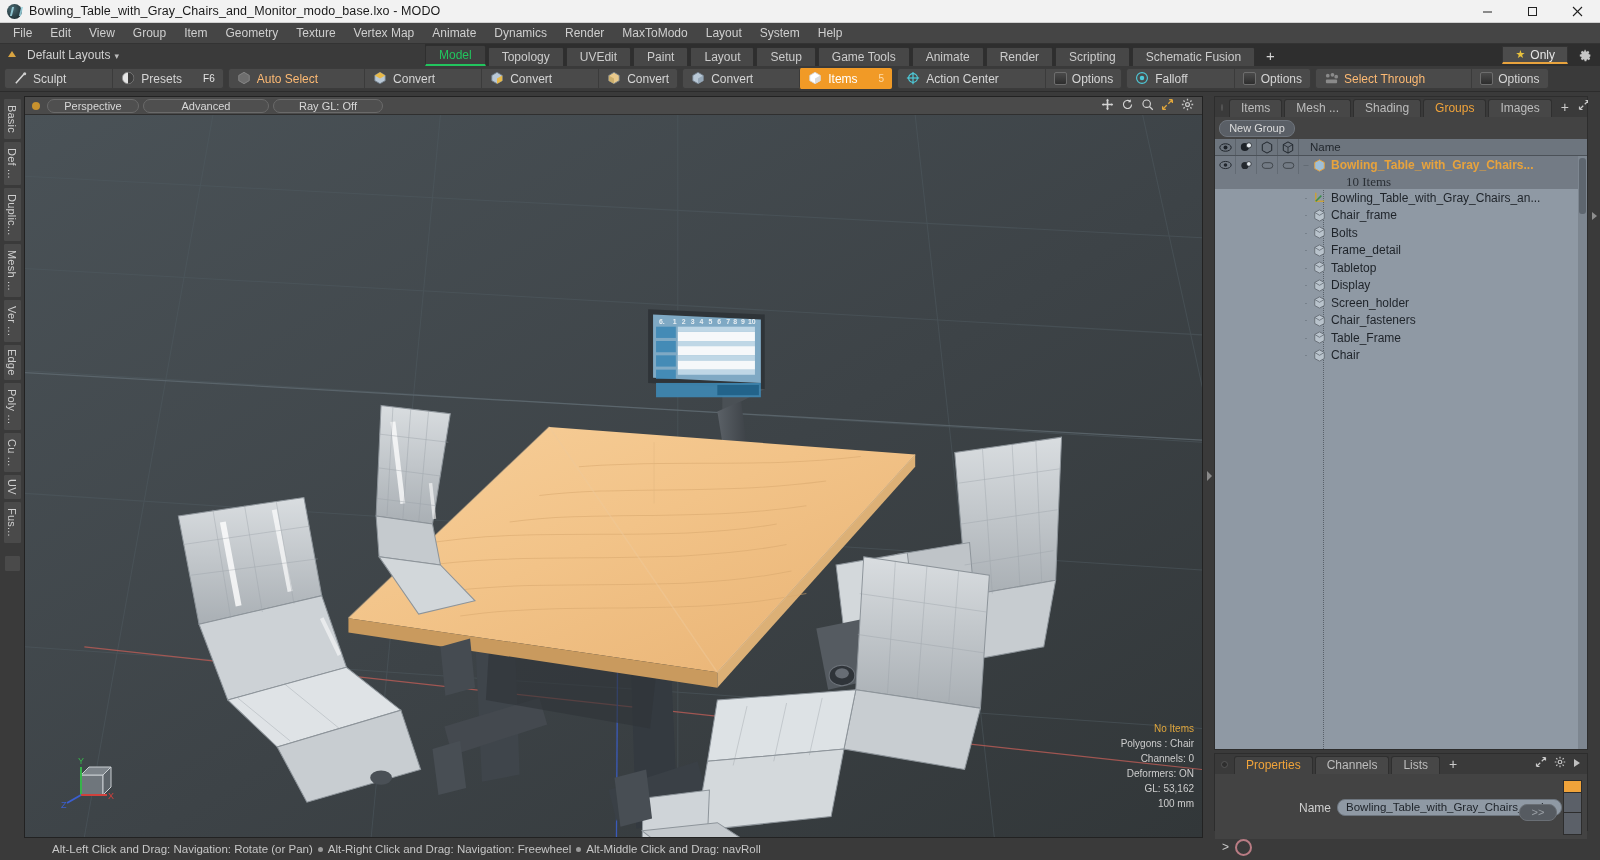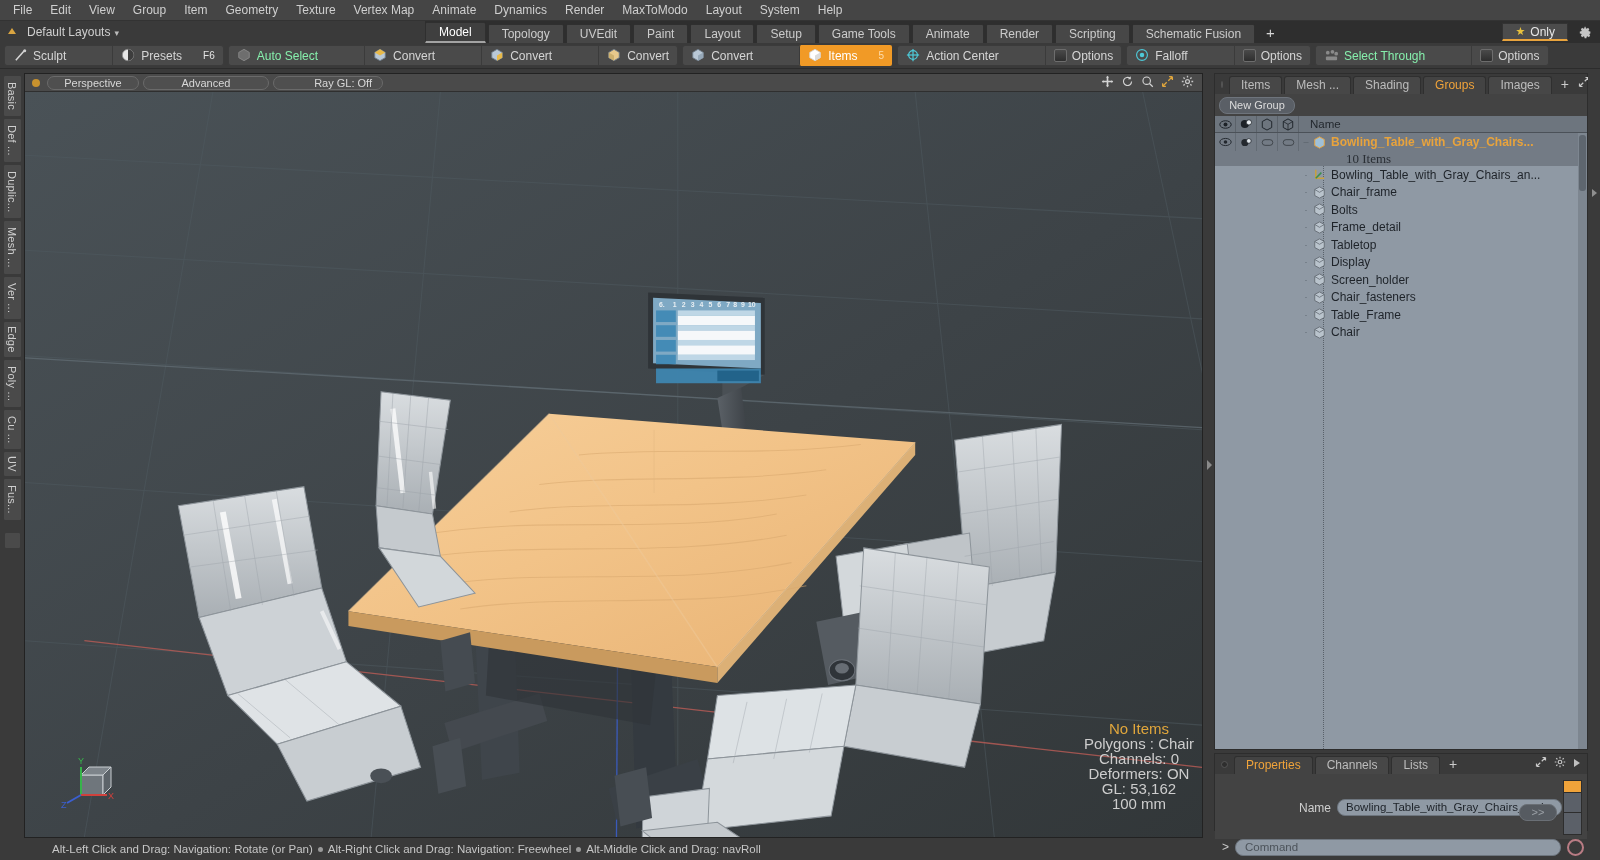--- a/index.html
+++ b/index.html
@@ -50,35 +50,35 @@
   .layoutleft { display:flex; align-items:center; height:22px; padding-left:4px; width:425px; flex:0 0 425px; background:#3a3a3a;}
   .layout-arrow { width:16px; height:16px; display:flex; align-items:center; justify-content:center; color:#d9a441;}
   .layout-sel { font-size:12px; color:#d0d0d0; padding-left:7px; }
   .layout-sel .caret { color:#bbb; font-size:9px; margin-left:4px; }
   .layouttabs { display:flex; align-items:flex-end; height:22px; flex:1; }
   .ltab {
     height:19px; line-height:19px; padding:0 13px; background:#474747; color:#cccccc;
     margin-right:2px; font-size:12px; border-top-left-radius:2px;border-top-right-radius:2px;
     border:1px solid #2f2f2f; border-bottom:none; white-space:nowrap;
   }
-  .ltab.active { background:#3f3f3f; color:#ffffff; border-bottom:2px solid #a3a3a3; height:21px; line-height:18px;}
+  .ltab.active { background:#3f3f3f; color:#22c55e; border-bottom:2px solid #22c55e; height:21px; line-height:18px;}
   .ltab.plus { background:transparent; border:none; color:#d5d5d5; font-size:15px; padding:0 9px; line-height:17px;}
   .layoutright { margin-left:auto; display:flex; align-items:center; height:22px; padding-right:6px; }
   .only-btn {
     display:flex; align-items:center; gap:5px; height:18px; padding:0 12px; background:#4c4c4c;
     border:1px solid #333; border-bottom:2px solid #e8a33d; color:#e6e6e6; font-size:12px;
   }
   .star { color:#e8c13d; font-size:11px; }
   .gear-sm { width:18px; height:18px; margin-left:8px; display:flex;align-items:center;justify-content:center; }
 
   
   .toolbar { height: 26px; background:#3a3a3a; display:flex; align-items:center; flex:0 0 26px; padding:0 4px; gap:4px;border-bottom:1px solid #2c2c2c; }
   .tgroup { display:flex; align-items:center; height:21px; background:#4a4a4a; border:1px solid #3b3b3b; border-radius:3px;gap:38px; }
   .tbtn { display:flex; align-items:center; gap:5px; padding:0 8px; height:19px; color:#d5d5d5; font-size:12px; white-space:nowrap;}
-  .tbtn.dim { color:#86efac; }
+  .tbtn.dim { color:#fdba74; }
   .tbtn + .tbtn { border-left:1px solid #3b3b3b; }
   .tbtn.active { background:#f19a26; color:#fff; height:21px; margin:-1px 0; border-radius:2px; }
   .tbtn .num { color:#fff; font-size:10px; opacity:.85; margin-left:16px;}
   .tbtn.active .num{ color:#ffe7c2; }
   .ticon { width:15px; height:15px; flex:0 0 15px; display:block; }
   .sq-icon { width:13px;height:13px; border-radius:2px; background:linear-gradient(#4a4a4a,#2e2e2e); border:1px solid #6d6d6d;}
 
   
   .body { flex:1; display:flex; min-height:0; background:#3a3a3a; }
 
@@ -94,25 +94,25 @@
   .vbox { width:17px;height:17px;background:#4a4a4a;border:1px solid #3a3a3a;border-radius:2px;margin-top:10px;}
 
   
   .viewwrap { flex:1; display:flex; flex-direction:column; min-width:0; padding:4px 2px 0 0; }
   .vp { position:relative; flex:1; background:#3d4347; border:1px solid #222; overflow:hidden; }
   .vp-header { height:18px; background:#4a4a4a; display:flex; align-items:center; padding:0 4px; gap:4px; border-bottom:1px solid #2f2f2f; position:relative; z-index:5;}
   .vp-dot { width:8px;height:8px;border-radius:50%;background:#c8922e; margin:0 3px; flex:0 0 8px;}
   .pill { height:14px; line-height:13px; padding:0 10px; border:1px solid #6a6a6a; border-radius:7px; font-size:11px; color:#d8d8d8; background:#4f4f4f; white-space:nowrap;}
   .pill.w1{min-width:92px;text-align:center;}
   .pill.w2{min-width:126px;text-align:center;}
-  .pill.w3{min-width:110px;text-align:right;}
+  .pill.w3{min-width:110px;text-align:center;}
   .vp-hicons { margin-left:auto; display:flex; align-items:center; gap:7px; padding-right:4px;}
   .vp-canvas { position:absolute; inset:18px 0 0 0; }
 
-  .vp-stats { position:absolute; right:8px; bottom:26px; text-align:center; font-size:15px; color:#cdcdcd; line-height:15px; z-index:6;}
+  .vp-stats { position:absolute; right:8px; bottom:26px; text-align:right; font-size:10px; color:#cdcdcd; line-height:15px; z-index:6;}
   .vp-stats .noitems { color:#e0a63c; }
 
   .axisgizmo{ position:absolute; left:34px; bottom:28px; width:60px;height:60px; z-index:6;}
 
   
   .statusbar{ height:22px; flex:0 0 22px; background:#3a3a3a; display:flex; align-items:center; padding-left:28px; font-size:11.5px; color:#c6c6c6; }
   .sdot{ width:5px;height:5px;border-radius:50%;background:#9a9a9a; display:inline-block; margin:0 5px;}
 
   
   .rightcol{ width:374px; flex:0 0 374px; display:flex; flex-direction:column; background:#3a3a3a; padding-top:4px;}
@@ -169,20 +169,42 @@
 
   
   .farright{ width:12px; flex:0 0 12px; background:#3a3a3a; display:flex; flex-direction:column; align-items:center; padding-top:120px;}
   .fr-tri{ width:0;height:0;border-top:4px solid transparent;border-bottom:4px solid transparent;border-left:5px solid #8e8e8e; margin-bottom:6px;}
 </style>
 </head>
 <body>
 
 <div class="app">
 
+  <div class="titlebar">
+    <div class="appicon"></div>
+    <div class="ttext">Bowling_Table_with_Gray_Chairs_and_Monitor_modo_base.lxo - MODO</div>
+    <div class="winbtns">
+      <div class="winbtn">
+        <svg width="11" height="11" viewBox="0 0 11 11">
+            <line x1="1" y1="6" x2="10" y2="6" stroke="#222" stroke-width="1"></line>
+          </svg>
+      </div>
+      <div class="winbtn">
+        <svg width="11" height="11" viewBox="0 0 11 11">
+            <rect x="1.5" y="1.5" width="8" height="8" fill="none" stroke="#222" stroke-width="1"></rect>
+          </svg>
+      </div>
+      <div class="winbtn close">
+        <svg width="11" height="11" viewBox="0 0 11 11">
+            <line x1="1" y1="1" x2="10" y2="10" stroke="#222" stroke-width="1.1"></line>
+            <line x1="10" y1="1" x2="1" y2="10" stroke="#222" stroke-width="1.1"></line>
+          </svg>
+      </div>
+    </div>
+  </div>
 
   <div class="menubar">
     <div class="menuitem">File</div>
     <div class="menuitem">Edit</div>
     <div class="menuitem">View</div>
     <div class="menuitem">Group</div>
     <div class="menuitem">Item</div>
     <div class="menuitem">Geometry</div>
     <div class="menuitem">Texture</div>
     <div class="menuitem">Vertex Map</div>
@@ -934,21 +956,20 @@
             <div class="swatch"></div>
             <div class="swatch2"></div>
             <div class="swatch3"></div>
           </div>
           <div class="gtgt">&gt;&gt;</div>
         </div>
       </div>
 
       <div class="cmdrow">
         <span class="cmd-gt">&gt;</span>
-        <span class="cmd-input">Command</span>
         <span class="cmd-circle"></span>
       </div>
     </div>
 
     <div class="farright">
       <div class="fr-tri"></div>
     </div>
   </div>
 </div>
 

